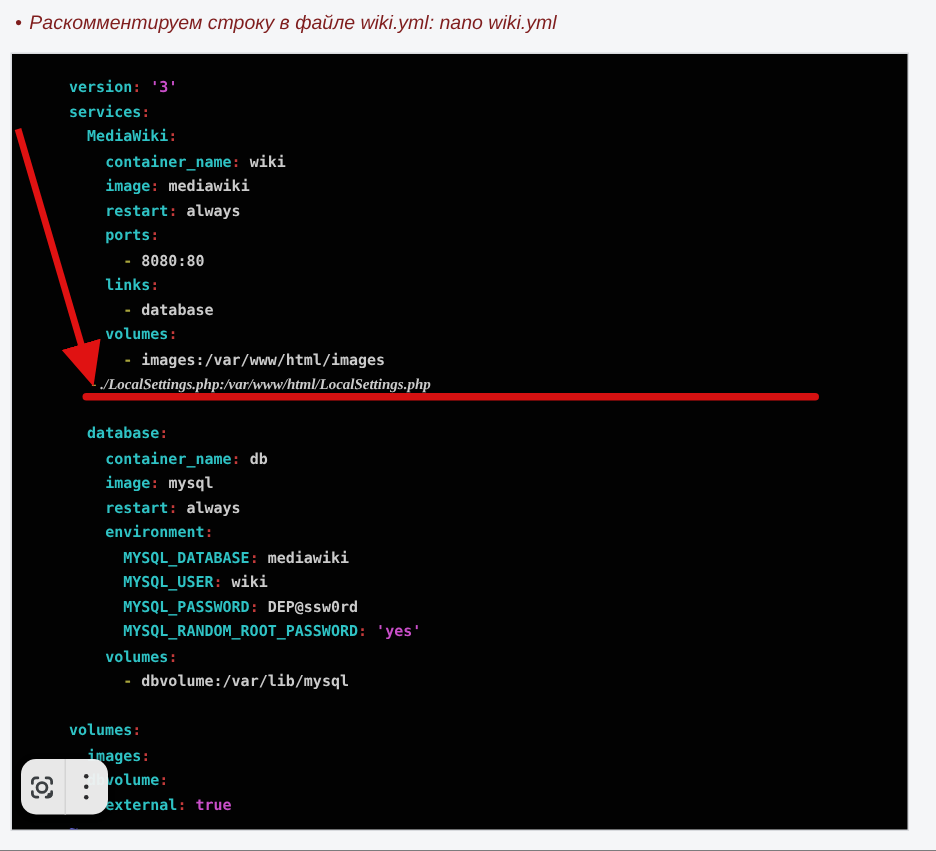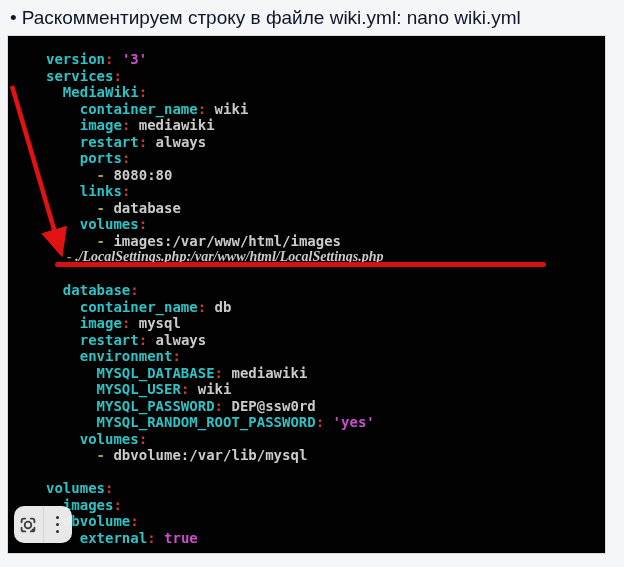--- a/index.html
+++ b/index.html
@@ -4,37 +4,38 @@
 <style>
   html,body { margin:0; padding:0; }
   body {
     width:624px; height:567px;
     position:relative; overflow:hidden;
     background:var(--page-bg,#f5f6f8);
     font-family:"Liberation Sans", sans-serif;
   }
   .doc-header {
     position:absolute; left:10px; top:7px;
-    font-size:19px; color:#0f172a;
+    font-size:13px; color:#7f1d1d;
     white-space:nowrap;
+    font-style:italic;
   }
   .doc-header .bullet { margin-right:5px; }
 
   .terminal {
     position:absolute; left:8px; top:36px;
     width:597px; height:517px;
     background:#020202;
     overflow:hidden;
     box-shadow:0 0 0 1px #d8dade;
   }
   .code {
     position:absolute; left:0; top:0;
     padding:15px 0 0 38px;
     font-family:"DejaVu Sans Mono", monospace;
-    font-size:14px; font-weight:700; line-height:16.5px;
+    font-size:10px; font-weight:700; line-height:16.5px;
     white-space:pre;
   }
   .code-line { height:16.5px; }
   .code-line.italic { font-style:italic;font-family:Liberation Serif, serif; }
   .tk-k { color:var(--c-key,#2fc2c4); }
   .tk-p { color:var(--c-punct,#c43b3b); }
   .tk-w { color:var(--c-val,#cbcbcb); }
   .tk-s { color:var(--c-str,#c94fc9); }
   .tk-d { color:var(--c-dash,#a8a43c); }
   .tk-b { color:var(--c-tilde,#5f5fd3); }

